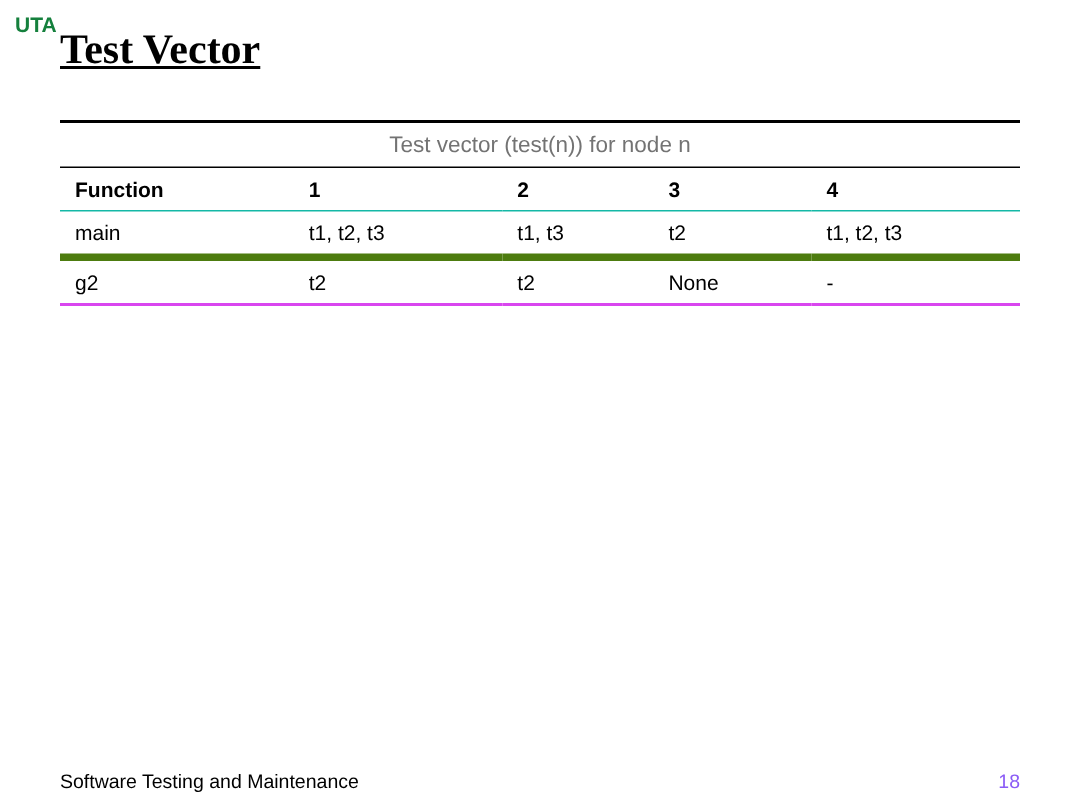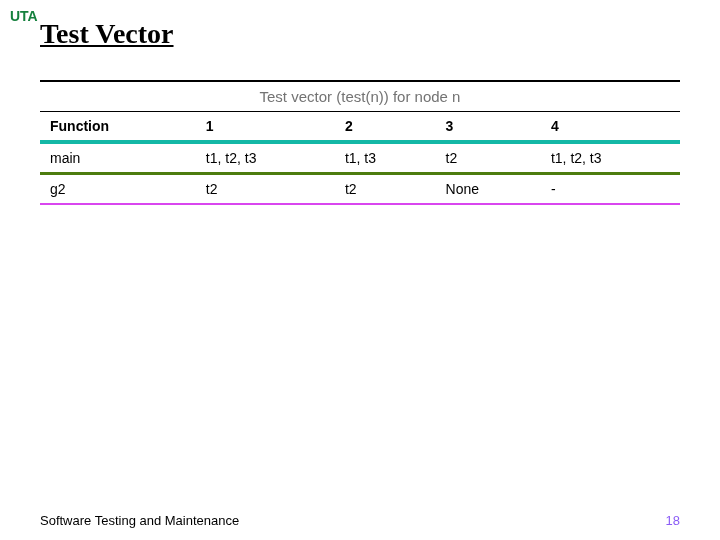--- a/index.html
+++ b/index.html
@@ -59,33 +59,33 @@
       padding: 6px 0 6px 0;
       border-bottom: 1px solid #000;
     }
 
     table {
       width: 100%;
       border-collapse: collapse;
     }
 
     thead tr {
-      border-bottom: 4px solid #14b8a6;
+      border-bottom: 1px solid #14b8a6;
     }
 
     thead th {
       font-size: 14px;
       font-weight: bold;
       padding: 6px 10px;
       text-align: left;
       color: #000;
     }
 
     tbody tr {
-      border-bottom: 3px solid #4d7c0f;
+      border-bottom: 5px solid #4d7c0f;
     }
 
     tbody td {
       font-size: 14px;
       padding: 6px 10px;
       color: #000;
     }
 
     tbody tr:last-child {
       border-bottom: 2px solid #d946ef;

